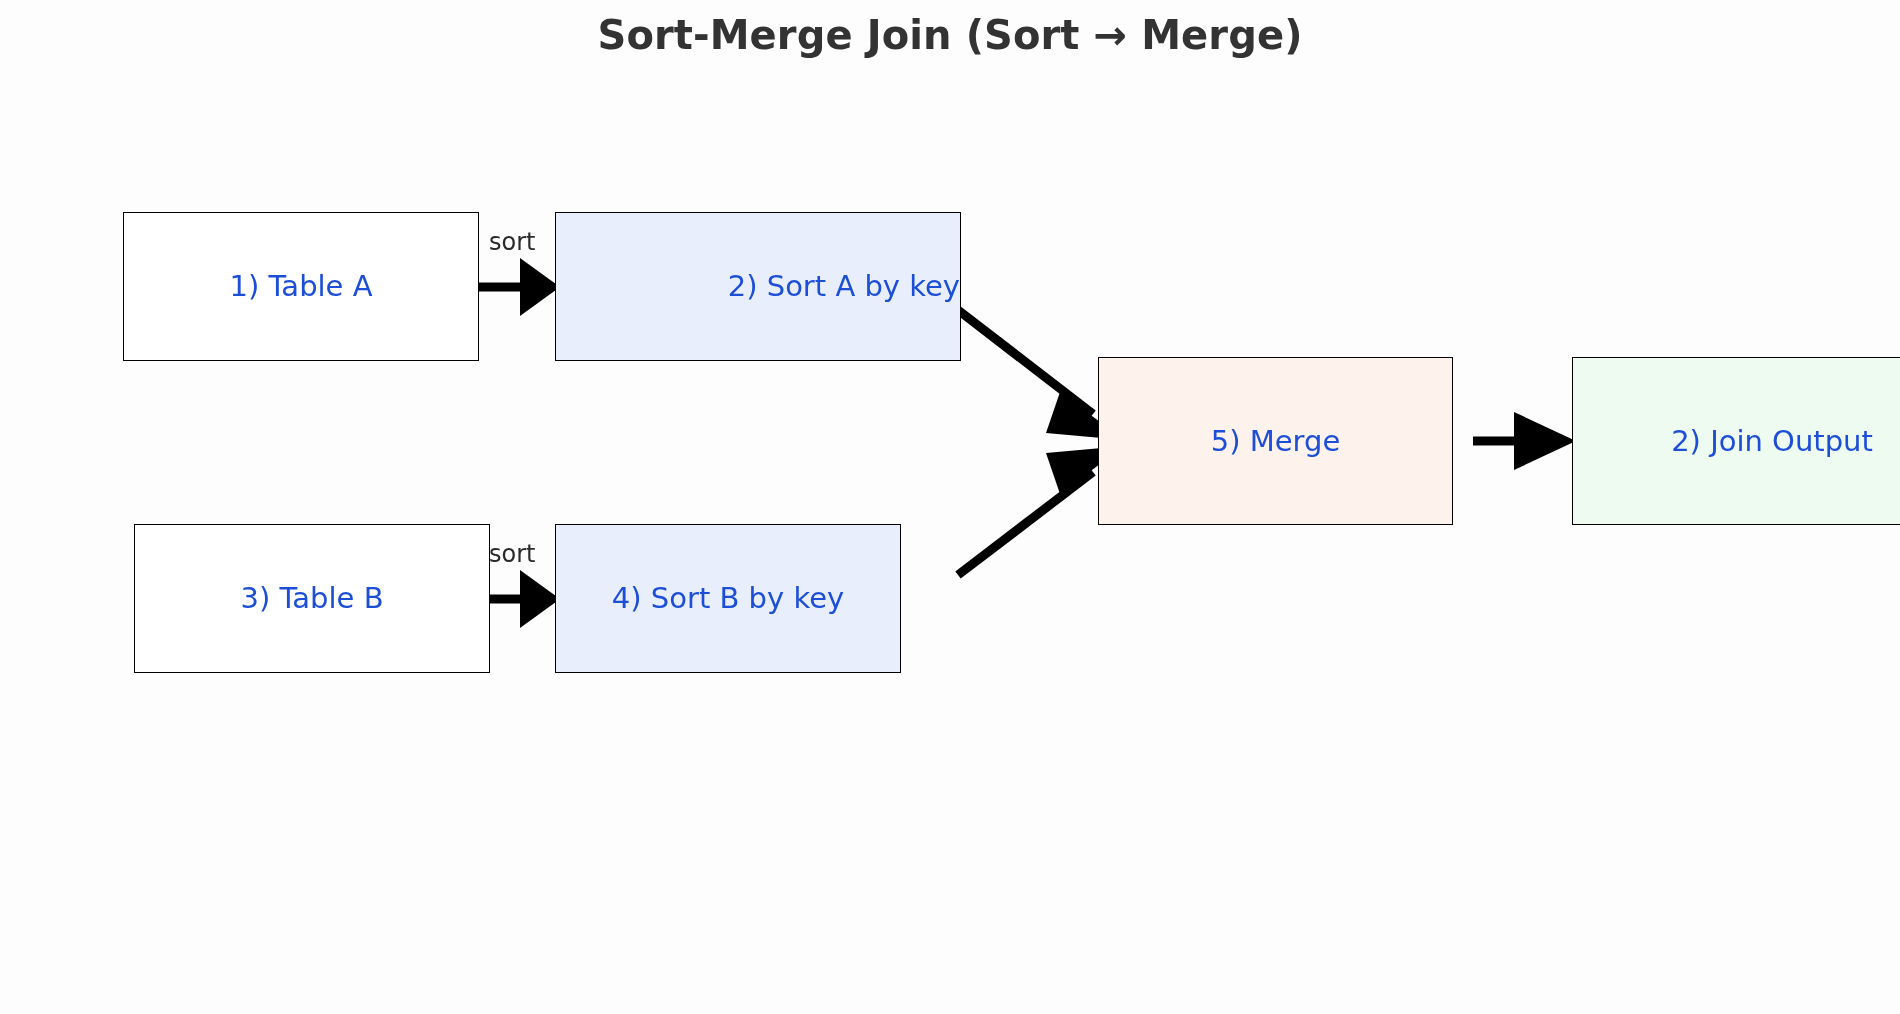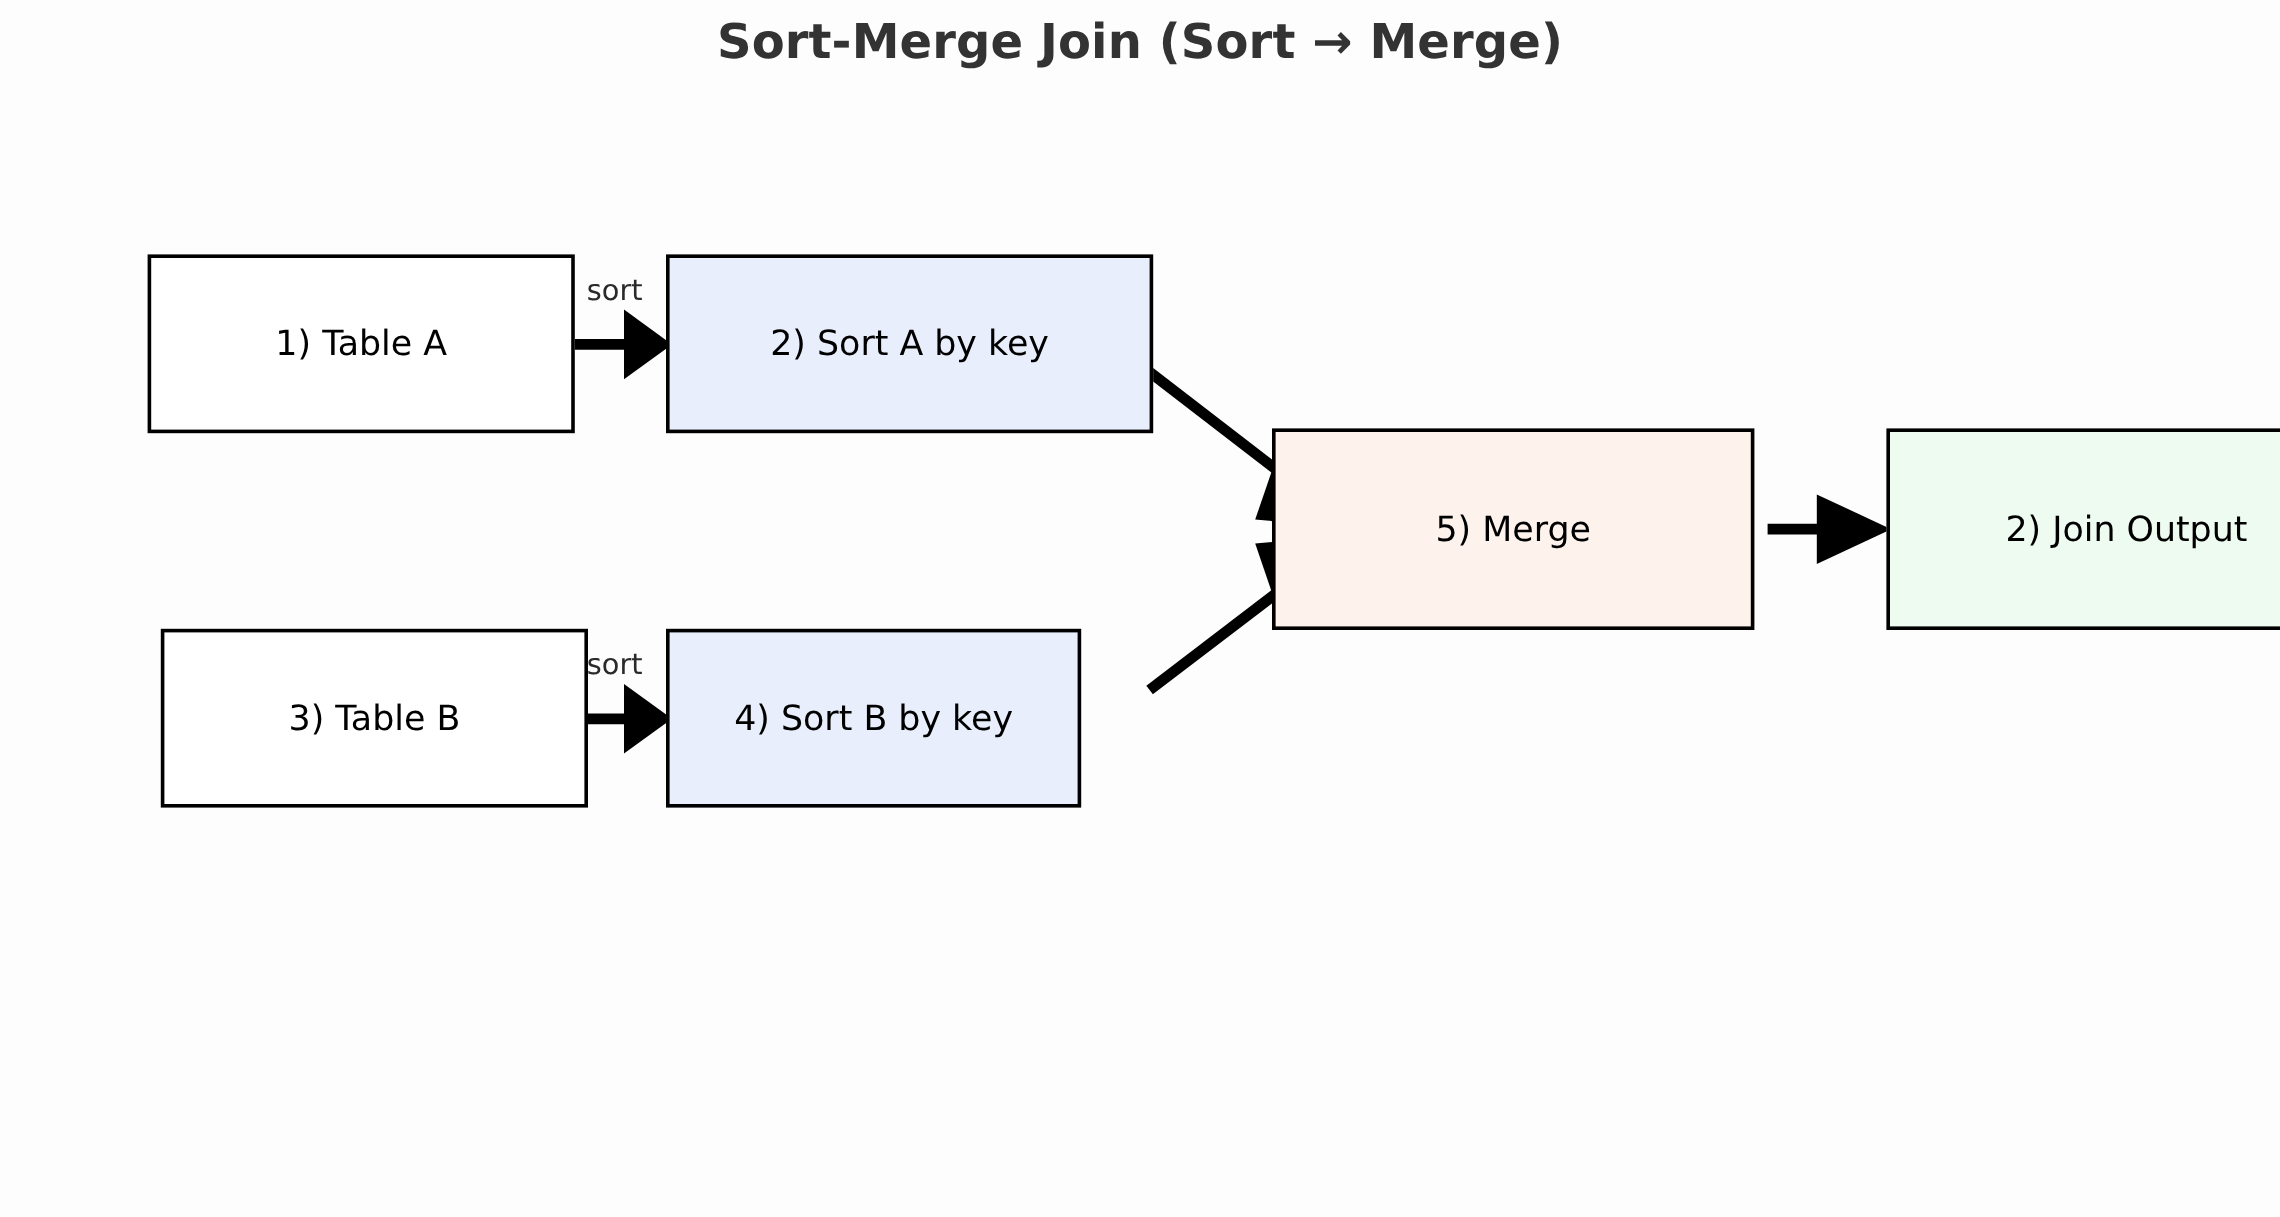--- a/index.html
+++ b/index.html
@@ -32,40 +32,40 @@
     text-align: center;
     font-size: 40px;
     font-weight: bold;
     color: #333333;
     letter-spacing: 0.1px;
     white-space: nowrap;
   }
   .node {
     position: absolute;
     box-sizing: border-box;
-    border: 3px solid #15803d;
+    border: 1px solid #15803d;
     display: flex;
     align-items: center;
     justify-content: center;
-    color: #000000;
+    color: #1d4ed8;
     font-size: 29px;
     font-weight: 400;
     line-height: 1.2;
     text-align: center;
     white-space: nowrap;
   }
   .node-label {
     display: block;
   }
   
   #node-table-a  { left: 123px; top: 212px; width: 356px; height: 149px; background: #ffffff; }
   #node-sort-a   { left: 555px; top: 212px; width: 406px; height: 149px; background: #e8eefc; }
   #node-table-b  { left: 134px; top: 524px; width: 356px; height: 149px; background: #ffffff; }
   #node-sort-b   { left: 555px; top: 524px; width: 346px; height: 149px; background: #e8eefc; }
-  #node-merge    { left: 1060px; top: 357px; width: 402px; height: 168px; background: #fdf2ec; }
+  #node-merge    { left: 1098px; top: 357px; width: 355px; height: 168px; background: #fdf2ec; }
   #node-output   { left: 1572px; top: 357px; width: 400px; height: 168px; background: #eefbf0; }
 
   .edge-svg {
     position: absolute;
     left: 0;
     top: 0;
     width: 1900px;
     height: 1014px;
     pointer-events: none;
     overflow: visible;
@@ -120,21 +120,21 @@
     <g>
       <line class="edge-line" x1="1473" y1="441" x2="1518" y2="441"></line>
       <polygon class="edge-head" points="1514,412 1576,441 1514,470"></polygon>
     </g>
   </svg>
 
   <div class="node" id="node-table-a" style="background: rgb(255, 255, 255); border-color: rgb(0, 0, 0);">
     <span class="node-label">1) Table A</span>
   </div>
 
-  <div class="node" id="node-sort-a" style="background: rgb(232, 238, 252); border-color: rgb(0, 0, 0);">
+  <div class="node" id="node-sort-a" style="background: rgb(232, 238, 252); border-color: rgb(0, 0, 0); justify-content: flex-end;">
     <span class="node-label">2) Sort A by key</span>
   </div>
 
   <div class="node" id="node-table-b" style="background: rgb(255, 255, 255); border-color: rgb(0, 0, 0);">
     <span class="node-label">3) Table B</span>
   </div>
 
   <div class="node" id="node-sort-b" style="background: rgb(232, 238, 252); border-color: rgb(0, 0, 0);">
     <span class="node-label">4) Sort B by key</span>
   </div>

